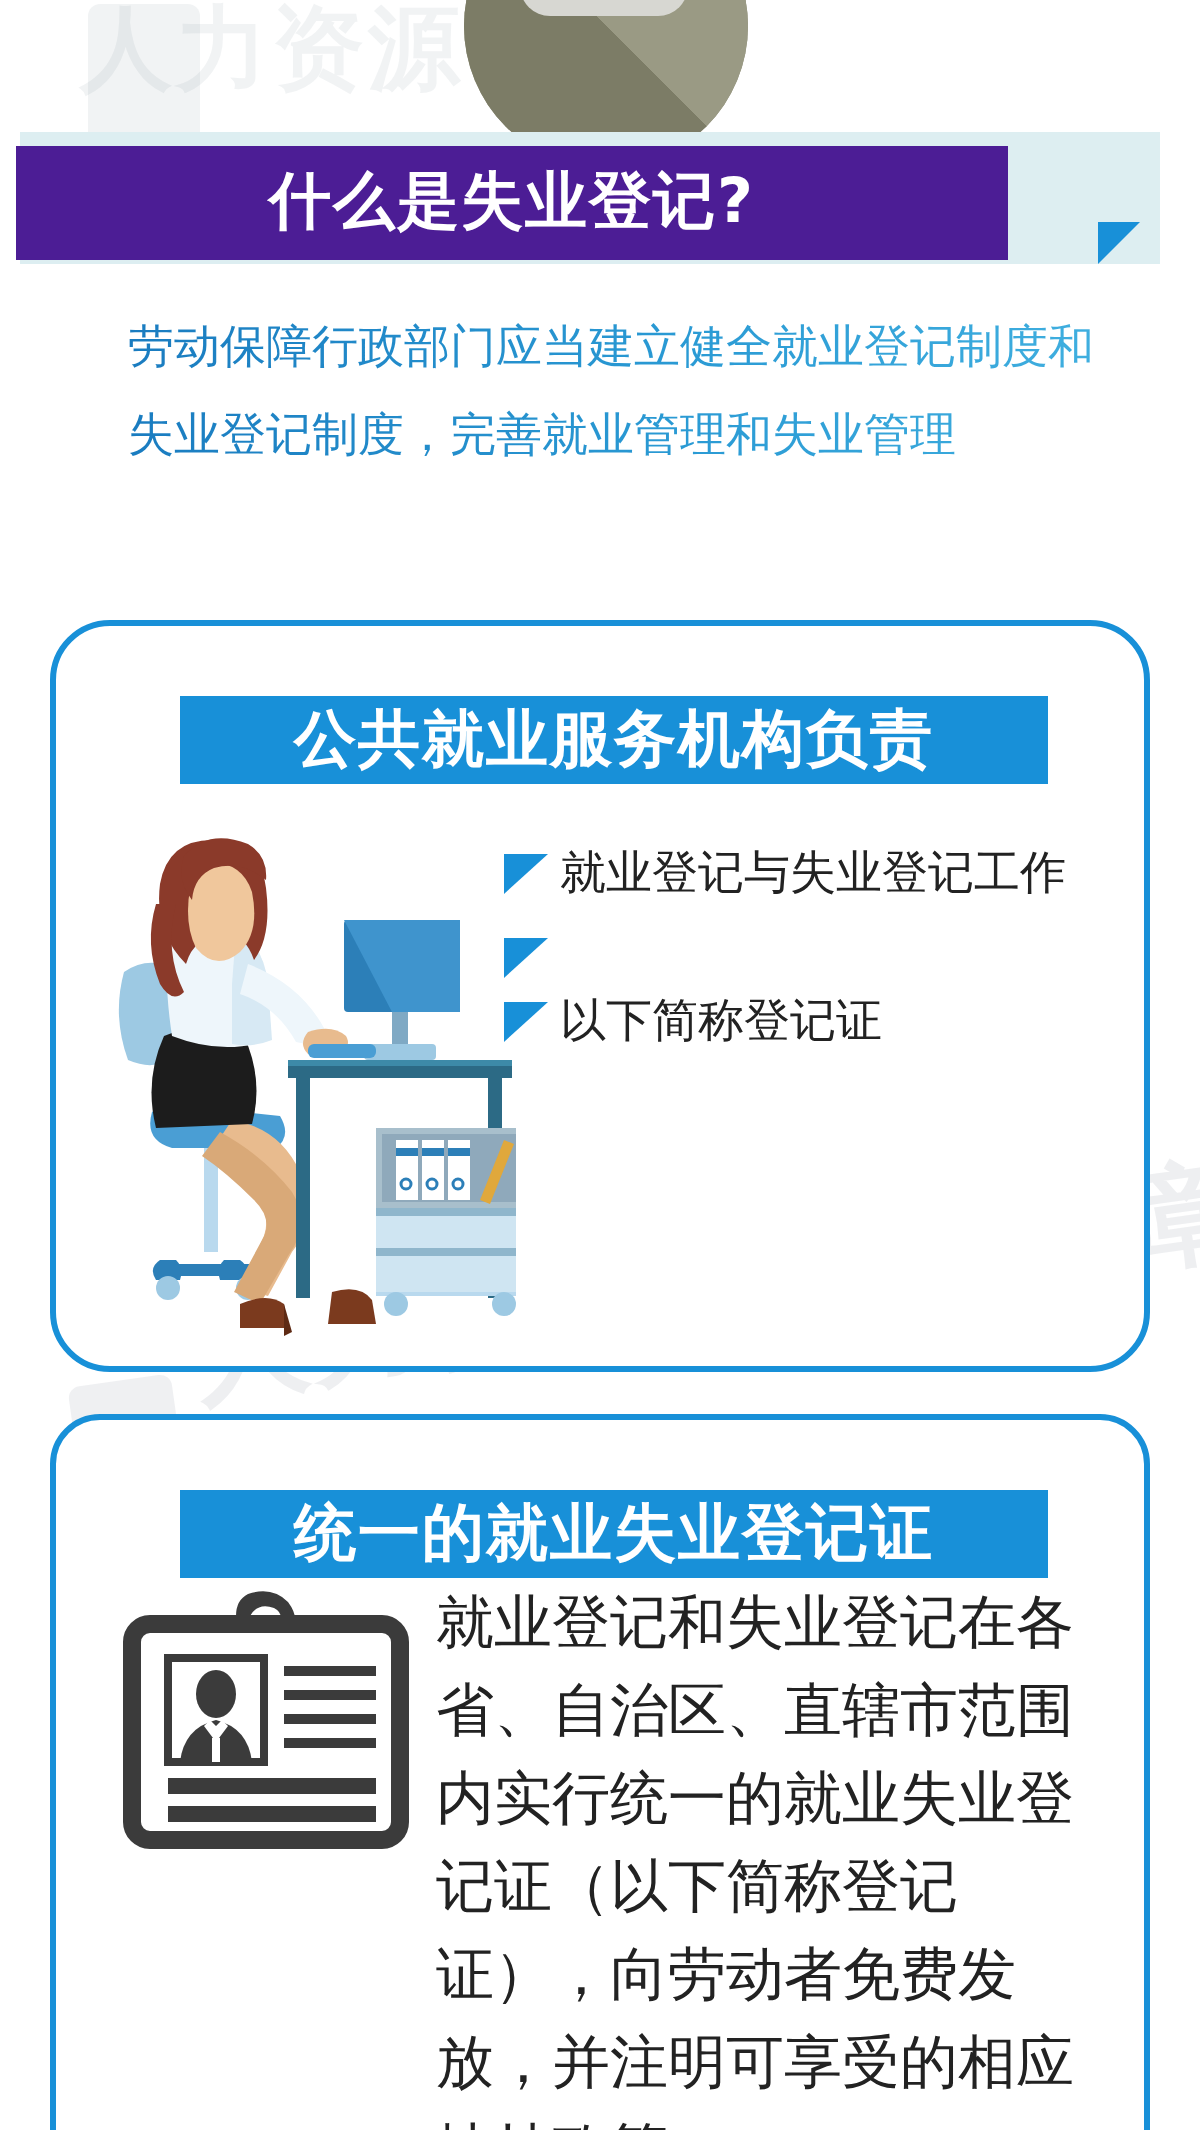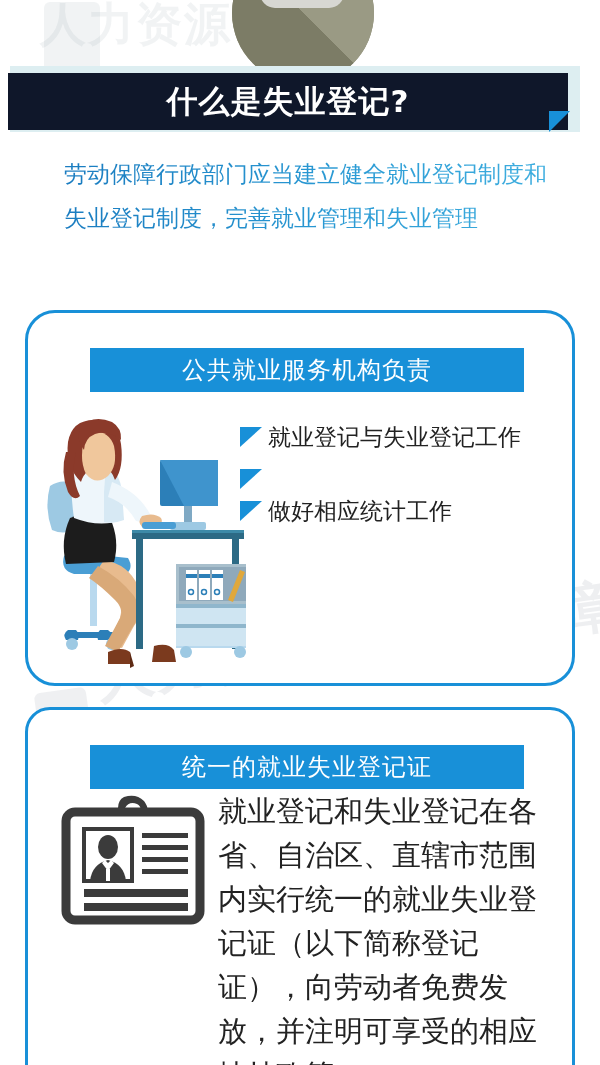--- a/index.html
+++ b/index.html
@@ -99,23 +99,23 @@
     top: 0;
     left: 10px;
     width: 570px;
     height: 66px;
     background: #ddeef1;
   }
   .banner-red {
     position: absolute;
     top: 7px;
     left: 8px;
-    width: 560px;
+    width: 496px;
     height: 57px;
-    background: #0f172a;
+    background: #4c1d95;
     display: flex;
     align-items: center;
     justify-content: center;
   }
   .banner-title {
     color: #ffffff;
     font-size: 31px;
     font-weight: 700;
     letter-spacing: 1px;
     line-height: 1;
@@ -165,31 +165,31 @@
     left: 62px;
     width: 434px;
     height: 44px;
     background: #1890d8;
     display: flex;
     align-items: center;
     justify-content: center;
   }
   .card-header-text {
     color: #ffffff;
-    font-size: 24px;
-    font-weight: 400;
+    font-size: 31px;
+    font-weight: 700;
     letter-spacing: 1px;
     line-height: 1;
   }
 
   
   .card-one-body {
     position: absolute;
     top: 95px;
-    left: 0;
+    left: 12px;
     width: 468px;
     height: 275px;
   }
   .illustration {
     position: absolute;
     left: 18px;
     top: 0;
     width: 200px;
     height: 270px;
   }
@@ -357,21 +357,21 @@
       </div>
       <div class="bullet-item">
         <svg class="bullet-mark" viewBox="0 0 22 20">
           <path d="M0 0 L22 0 L0 20 Z" fill="#1890d8"></path>
         </svg>
       </div>
       <div class="bullet-item">
         <svg class="bullet-mark" viewBox="0 0 22 20">
           <path d="M0 0 L22 0 L0 20 Z" fill="#1890d8"></path>
         </svg>
-        <span class="bullet-text">做好相应统计工作</span>
+        <span class="bullet-text">以下简称登记证</span>
       </div>
     </div>
   </div>
 </div>
 
 <div class="card" id="card-two">
   <div class="card-header">
     <span class="card-header-text">统一的就业失业登记证</span>
   </div>
 

